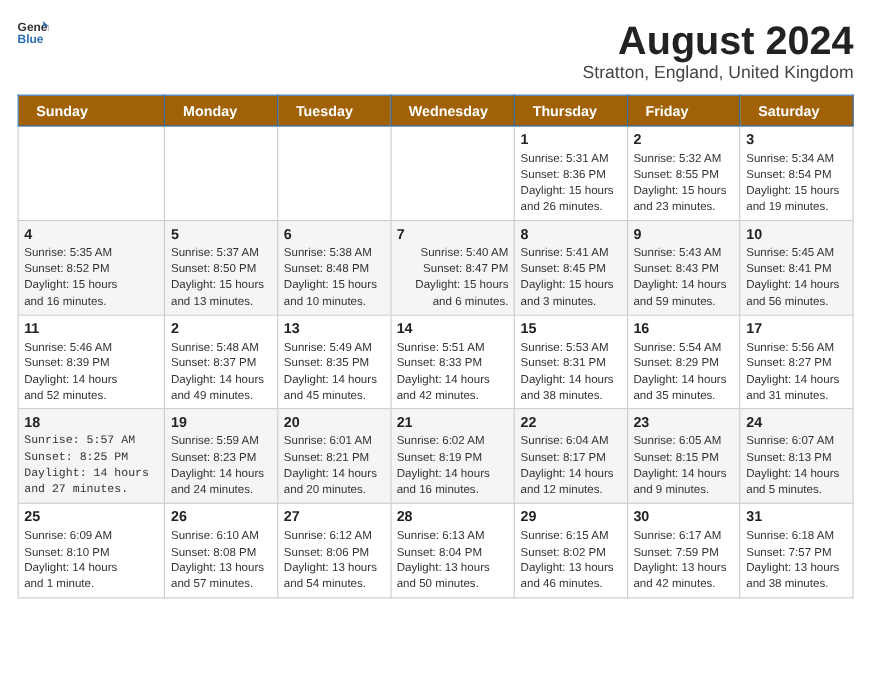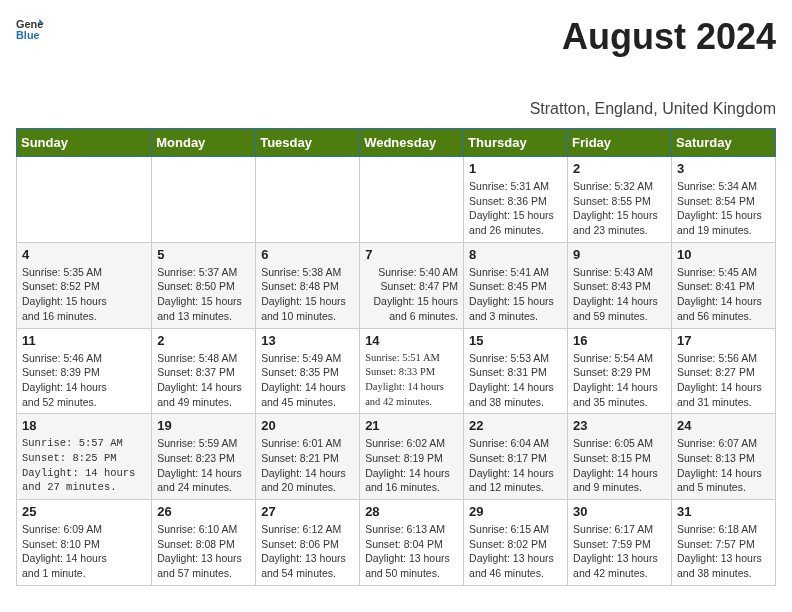--- a/index.html
+++ b/index.html
@@ -29,31 +29,30 @@
       text-align: right;
     }
     .main-title {
       font-size: 36px;
       font-weight: bold;
       color: #222;
     }
     .sub-title {
       font-size: 16px;
       color: #444;
-      margin-top: 42px;
     }
     table {
       width: 100%;
       border-collapse: collapse;
       font-size: 11px;
     }
     thead tr th {
-      background-color: #4d7c0f;
+      background-color: #a16207;
       color: #fff;
-      padding: 6px 4px;
+      padding: 6px 16px;
       text-align: left;
       font-size: 13px;
       font-weight: bold;
       border: 1px solid #2a6db5;
     }
     tbody tr td {
       border: 1px solid #ccc;
       vertical-align: top;
       padding: 4px 5px;
       height: 80px;
@@ -202,21 +201,21 @@
         </td>
         <td>
           <div class="day-number">13</div>
           <div class="day-info" style="white-space: pre-line;">Sunrise: 5:49 AM
 Sunset: 8:35 PM
 Daylight: 14 hours
 and 45 minutes.</div>
         </td>
         <td>
           <div class="day-number">14</div>
-          <div class="day-info" style="white-space: pre-line; font-family: Liberation Serif, serif;">Sunrise: 5:51 AM
+          <div class="day-info" style="white-space: pre-line;">Sunrise: 5:51 AM
 Sunset: 8:33 PM
 Daylight: 14 hours
 and 42 minutes.</div>
         </td>
         <td>
           <div class="day-number">15</div>
           <div class="day-info" style="white-space: pre-line;">Sunrise: 5:53 AM
 Sunset: 8:31 PM
 Daylight: 14 hours
 and 38 minutes.</div>

